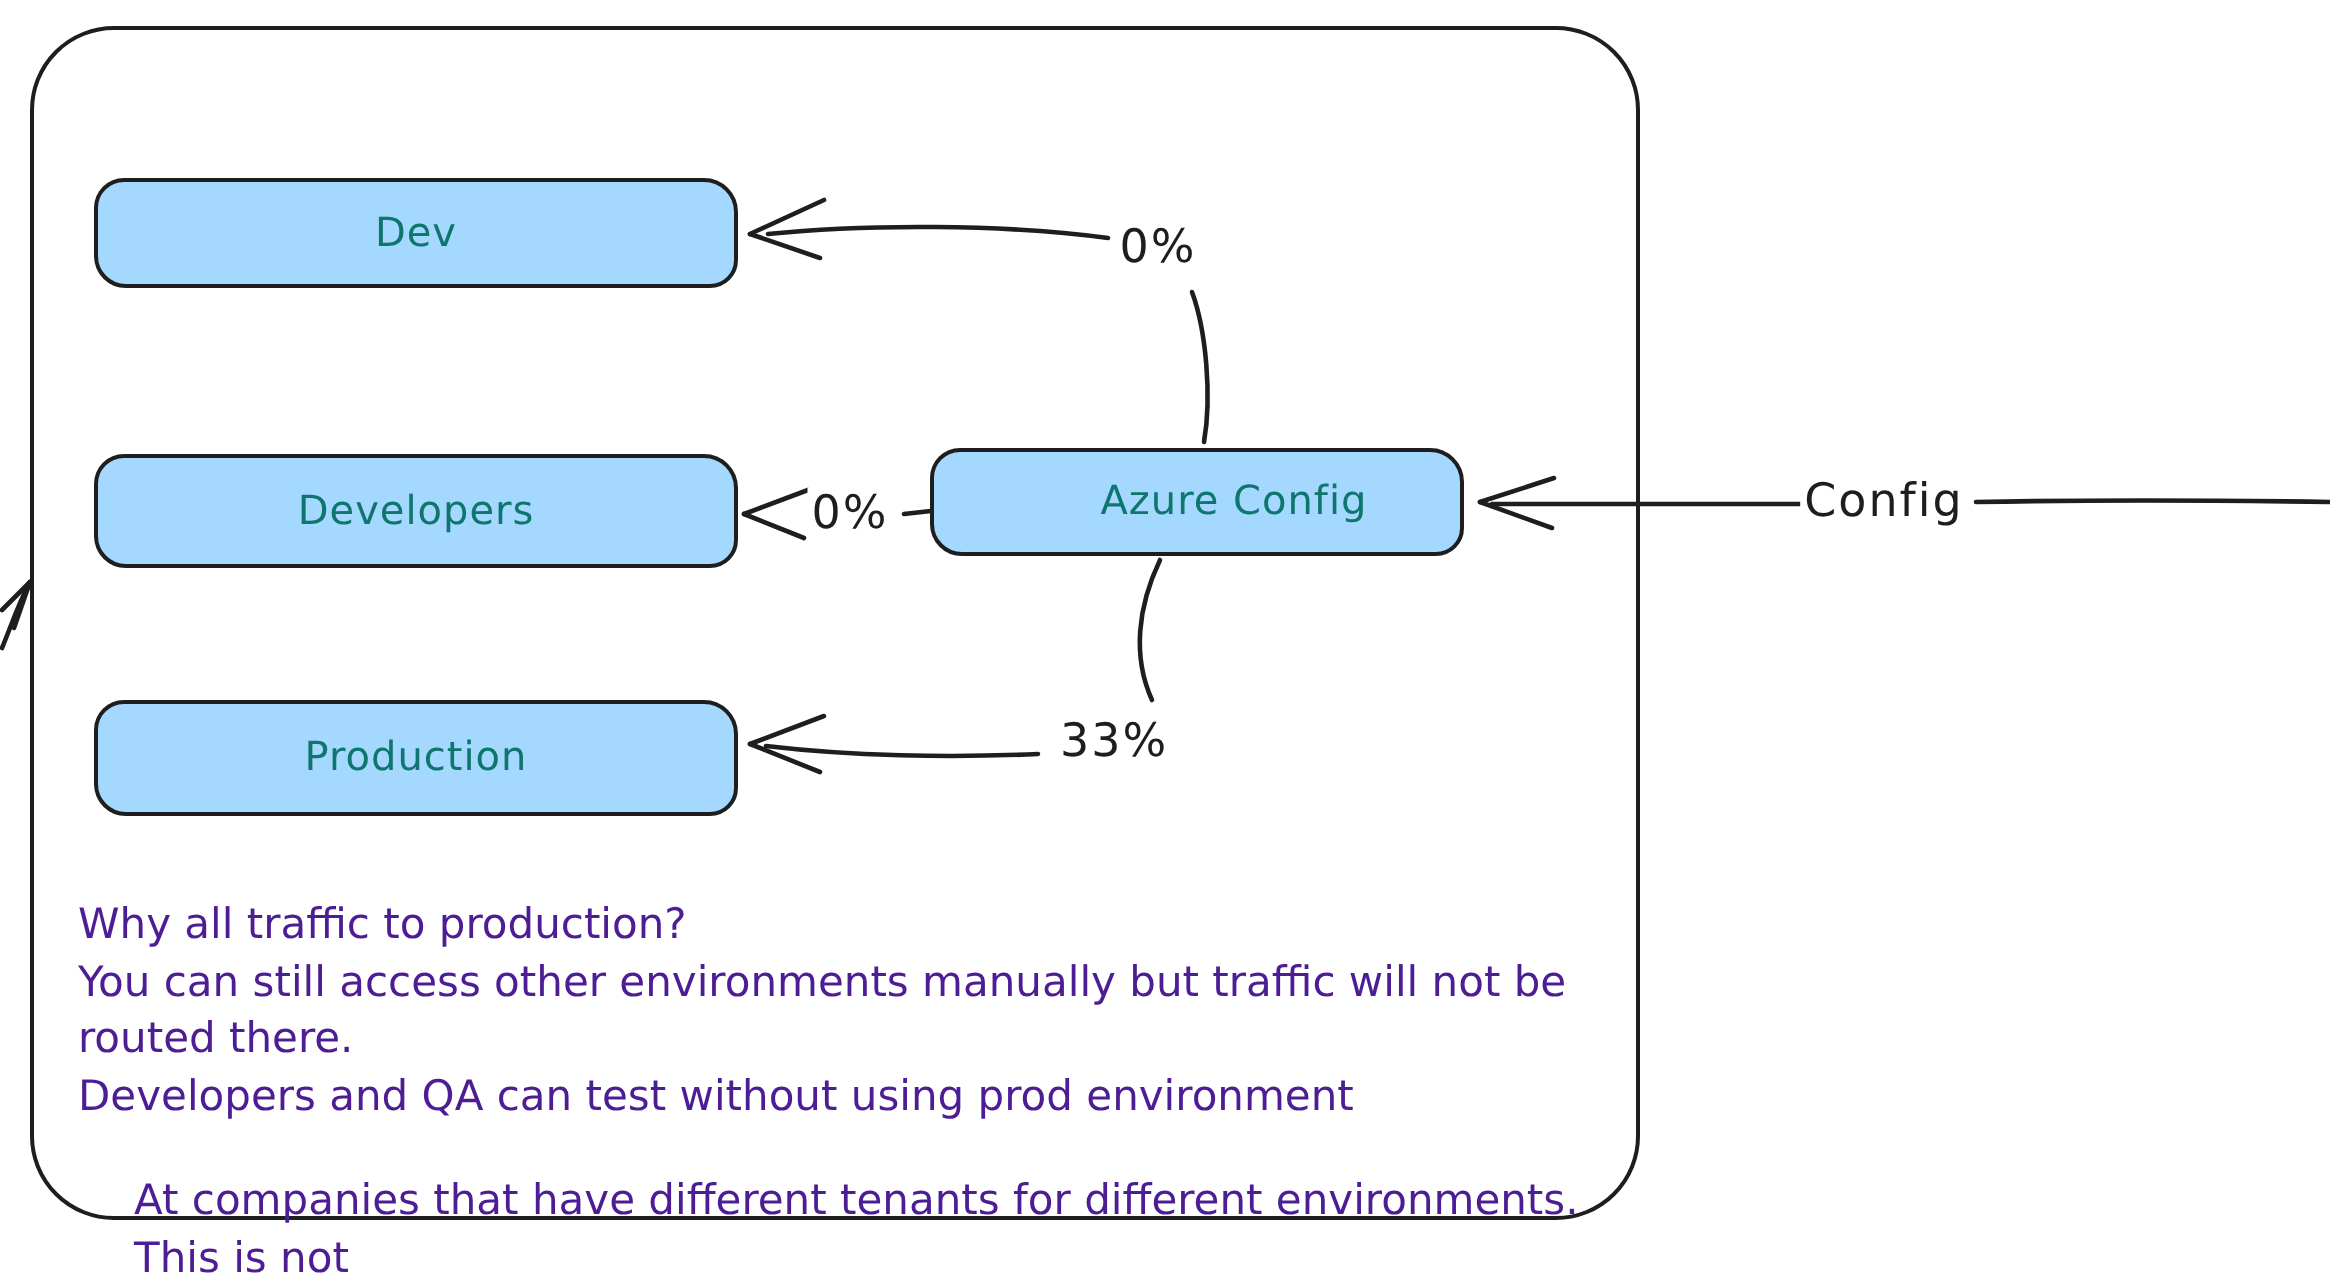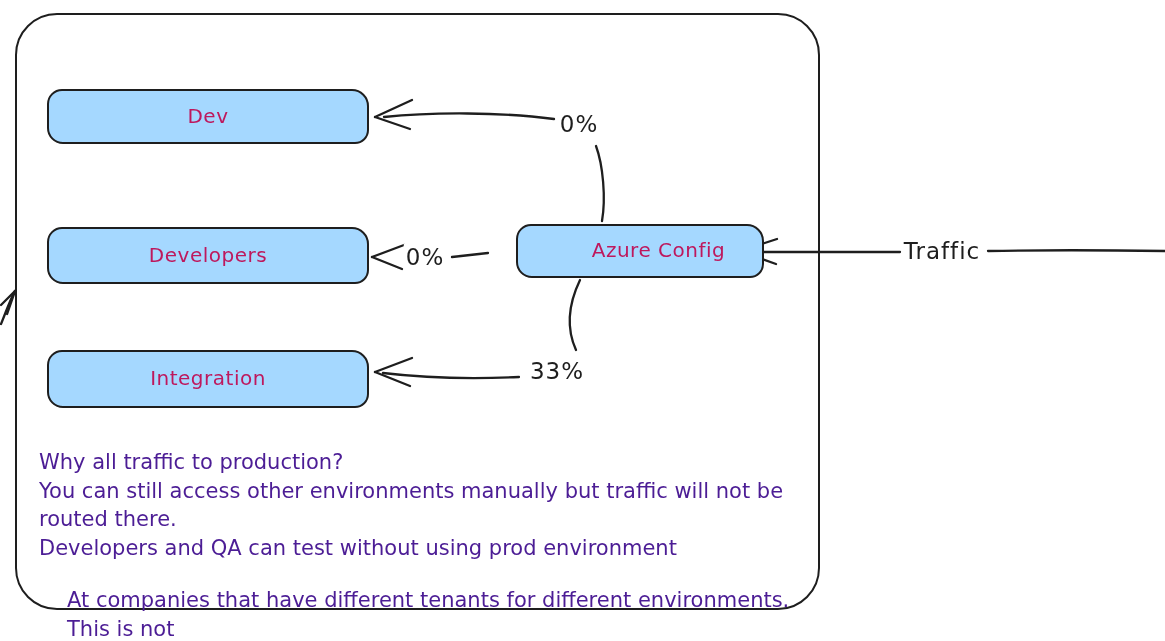--- a/index.html
+++ b/index.html
@@ -32,27 +32,27 @@
     border: 2.4px solid #1e1e1e;
     border-radius: 15px 17px 14px 16px;
     display: flex;
     align-items: center;
     justify-content: center;
     box-sizing: border-box;
   }
   .node span {
     font-size: 20px;
     letter-spacing: 0.5px;
-    color: #be185d;
+    color: #0f766e;
     transform: translateY(-1px);
   }
   .node-dev        { left: 47px;  top: 89px;  width: 322px; height: 55px; }
   .node-integration{ left: 47px;  top: 227px; width: 322px; height: 57px; }
   .node-production { left: 47px;  top: 350px; width: 322px; height: 58px; }
-  .node-azure      { left: 516px; top: 224px; width: 248px; height: 54px; padding-left: 37px; }
+  .node-azure      { left: 465px; top: 224px; width: 267px; height: 54px; padding-left: 37px; }
 
   .edge-label {
     position: absolute;
     transform: translate(-50%, -50%);
     font-size: 23px;
     letter-spacing: 1px;
     color: #1e1e1e;
     white-space: nowrap;
     background: #ffffff;
     padding: 0 2px;
@@ -141,34 +141,34 @@
 
   <div class="node node-dev">
     <span>Dev</span>
   </div>
 
   <div class="node node-integration">
     <span>Developers</span>
   </div>
 
   <div class="node node-production">
-    <span>Integration</span>
+    <span>Production</span>
   </div>
 
   <div class="node node-azure">
     <span>Azure Config</span>
   </div>
 
   <div class="edge-label lbl-dev-pct">0%</div>
 
   <div class="edge-label lbl-int-pct">0%</div>
 
   <div class="edge-label lbl-prod-pct">33%</div>
 
-  <div class="edge-label lbl-traffic">Traffic</div>
+  <div class="edge-label lbl-traffic">Config</div>
 
   <div class="notes">
     <p>Why all traffic to production?
 You can still access other environments manually but traffic will not be routed there.
 Developers and QA can test without using prod environment</p>
     <p>At companies that have different tenants for different environments. This is not
 applicable but deployment slots are still useful for other reasons.</p>
   </div>
 
 </div>

